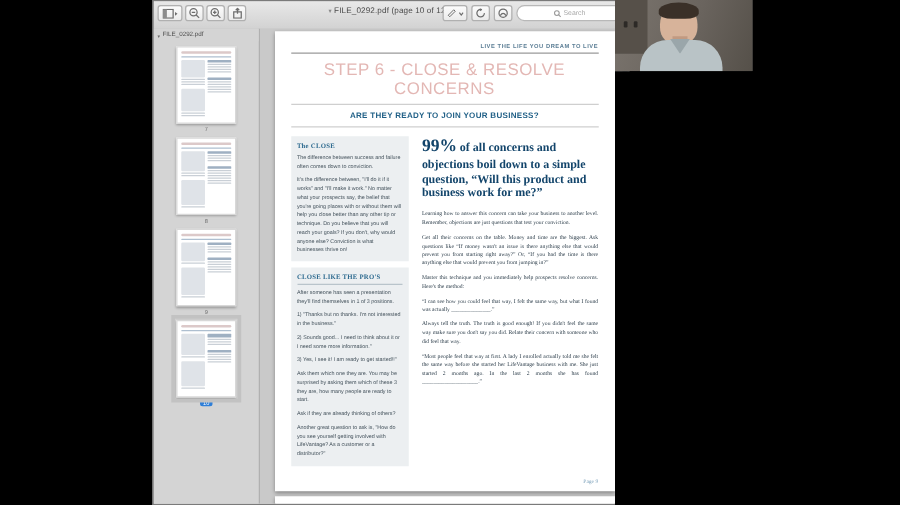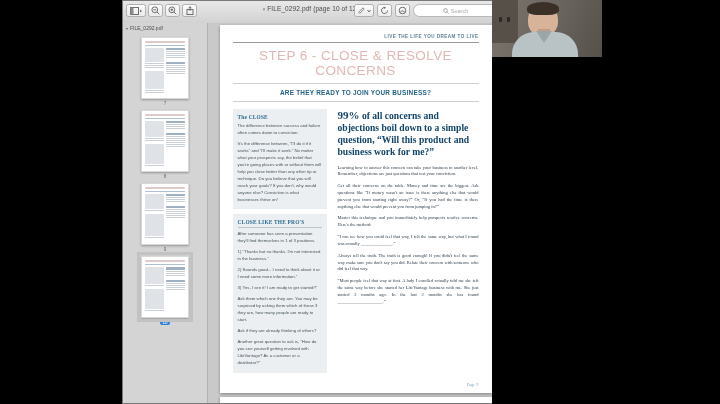--- a/index.html
+++ b/index.html
@@ -75,21 +75,21 @@
   .lbox{background:#eceff1;padding:5px 5px 6px;box-sizing:border-box;}
   .lbox-h{font-size:5.4px;color:#2d6a8f;font-weight:700;letter-spacing:.2px;
     font-family:"Liberation Serif",serif;margin-bottom:3px;}
   .lbox-h.ul{border-bottom:1px solid #b9c4cb;padding-bottom:2px;}
   .lbox p{font-size:4.3px;line-height:1.62;color:#44525c;margin:0 0 4px;}
   .lbox p:last-child{margin-bottom:0;}
   .lgap{height:5px;}
 
   .bigq{font-size:9.6px;line-height:1.22;color:#13456b;font-weight:700;
     font-family:"Liberation Serif",serif;margin:0 0 7px;}
-  .bigq .pct{font-size:11px;}
+  .bigq .pct{font-size:14px;}
   .rp{font-size:4.5px;line-height:1.52;color:#2b3c49;margin:0 0 5px;
       font-family:"Liberation Serif",serif;text-align:justify;}
   .ffh{font-size:11px;color:#15568a;font-weight:700;font-family:"Liberation Serif",serif;
     margin:7px 0 4px;}
   .pagenum{position:absolute;right:13px;bottom:6px;font-size:4.4px;color:#7fa3bc;
     font-family:"Liberation Serif",serif;}
   .scrollbar{position:absolute;right:1px;top:2px;width:4px;height:150px;
     background:#9e9e9e;border-radius:2px;opacity:.75;}
 
   

